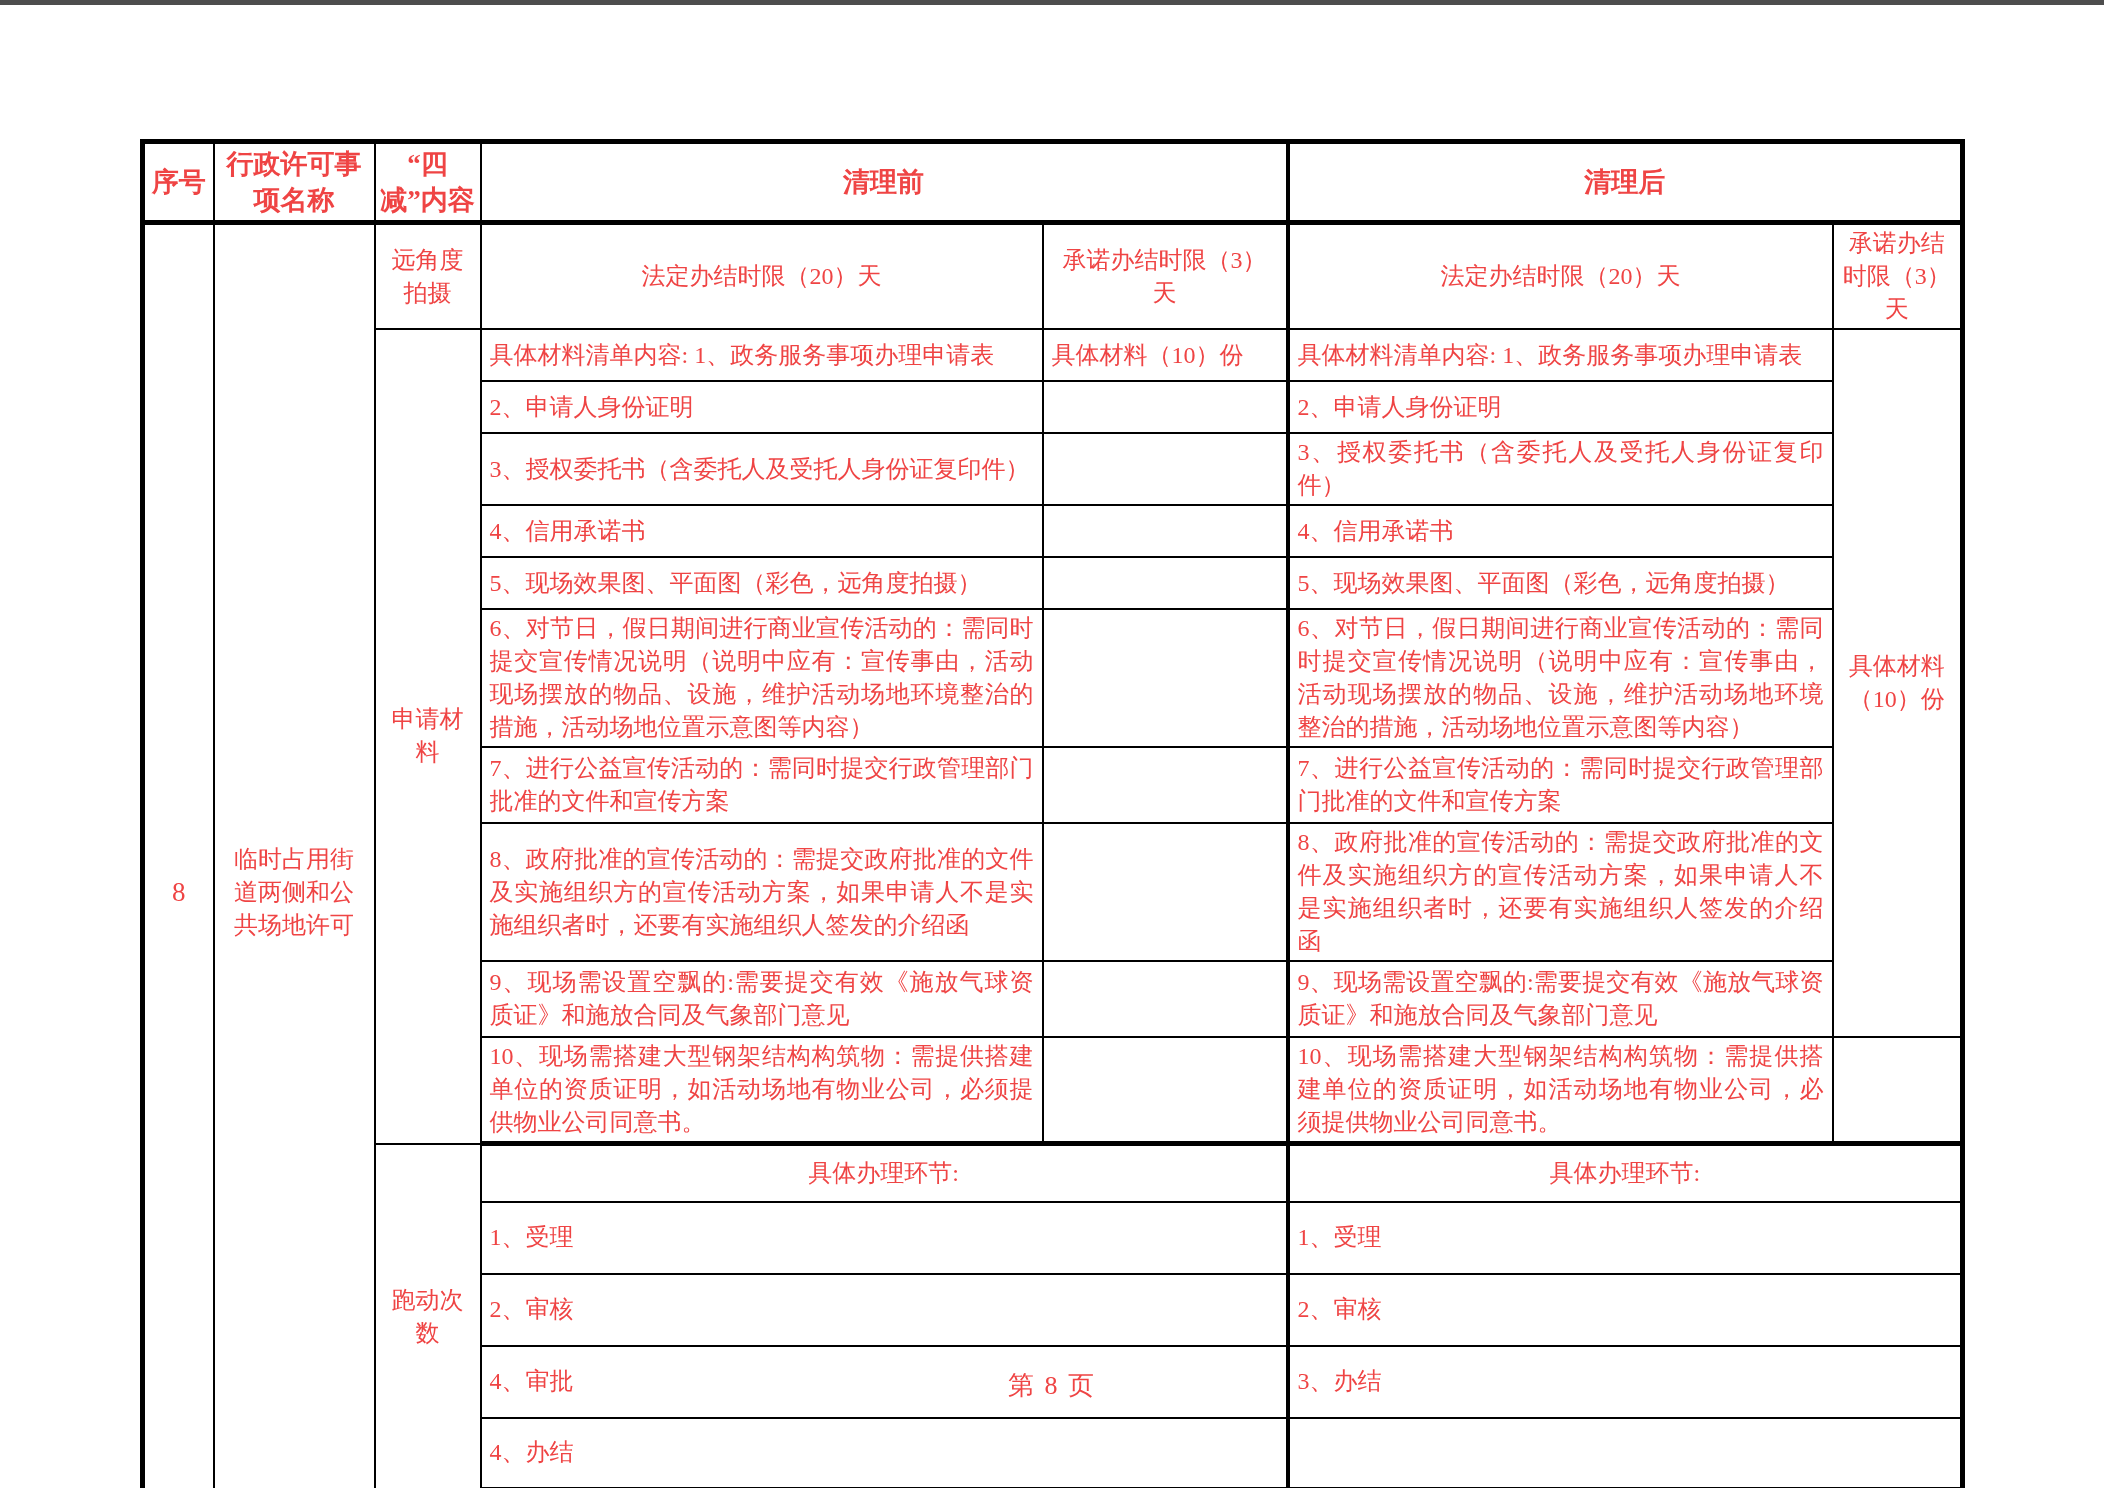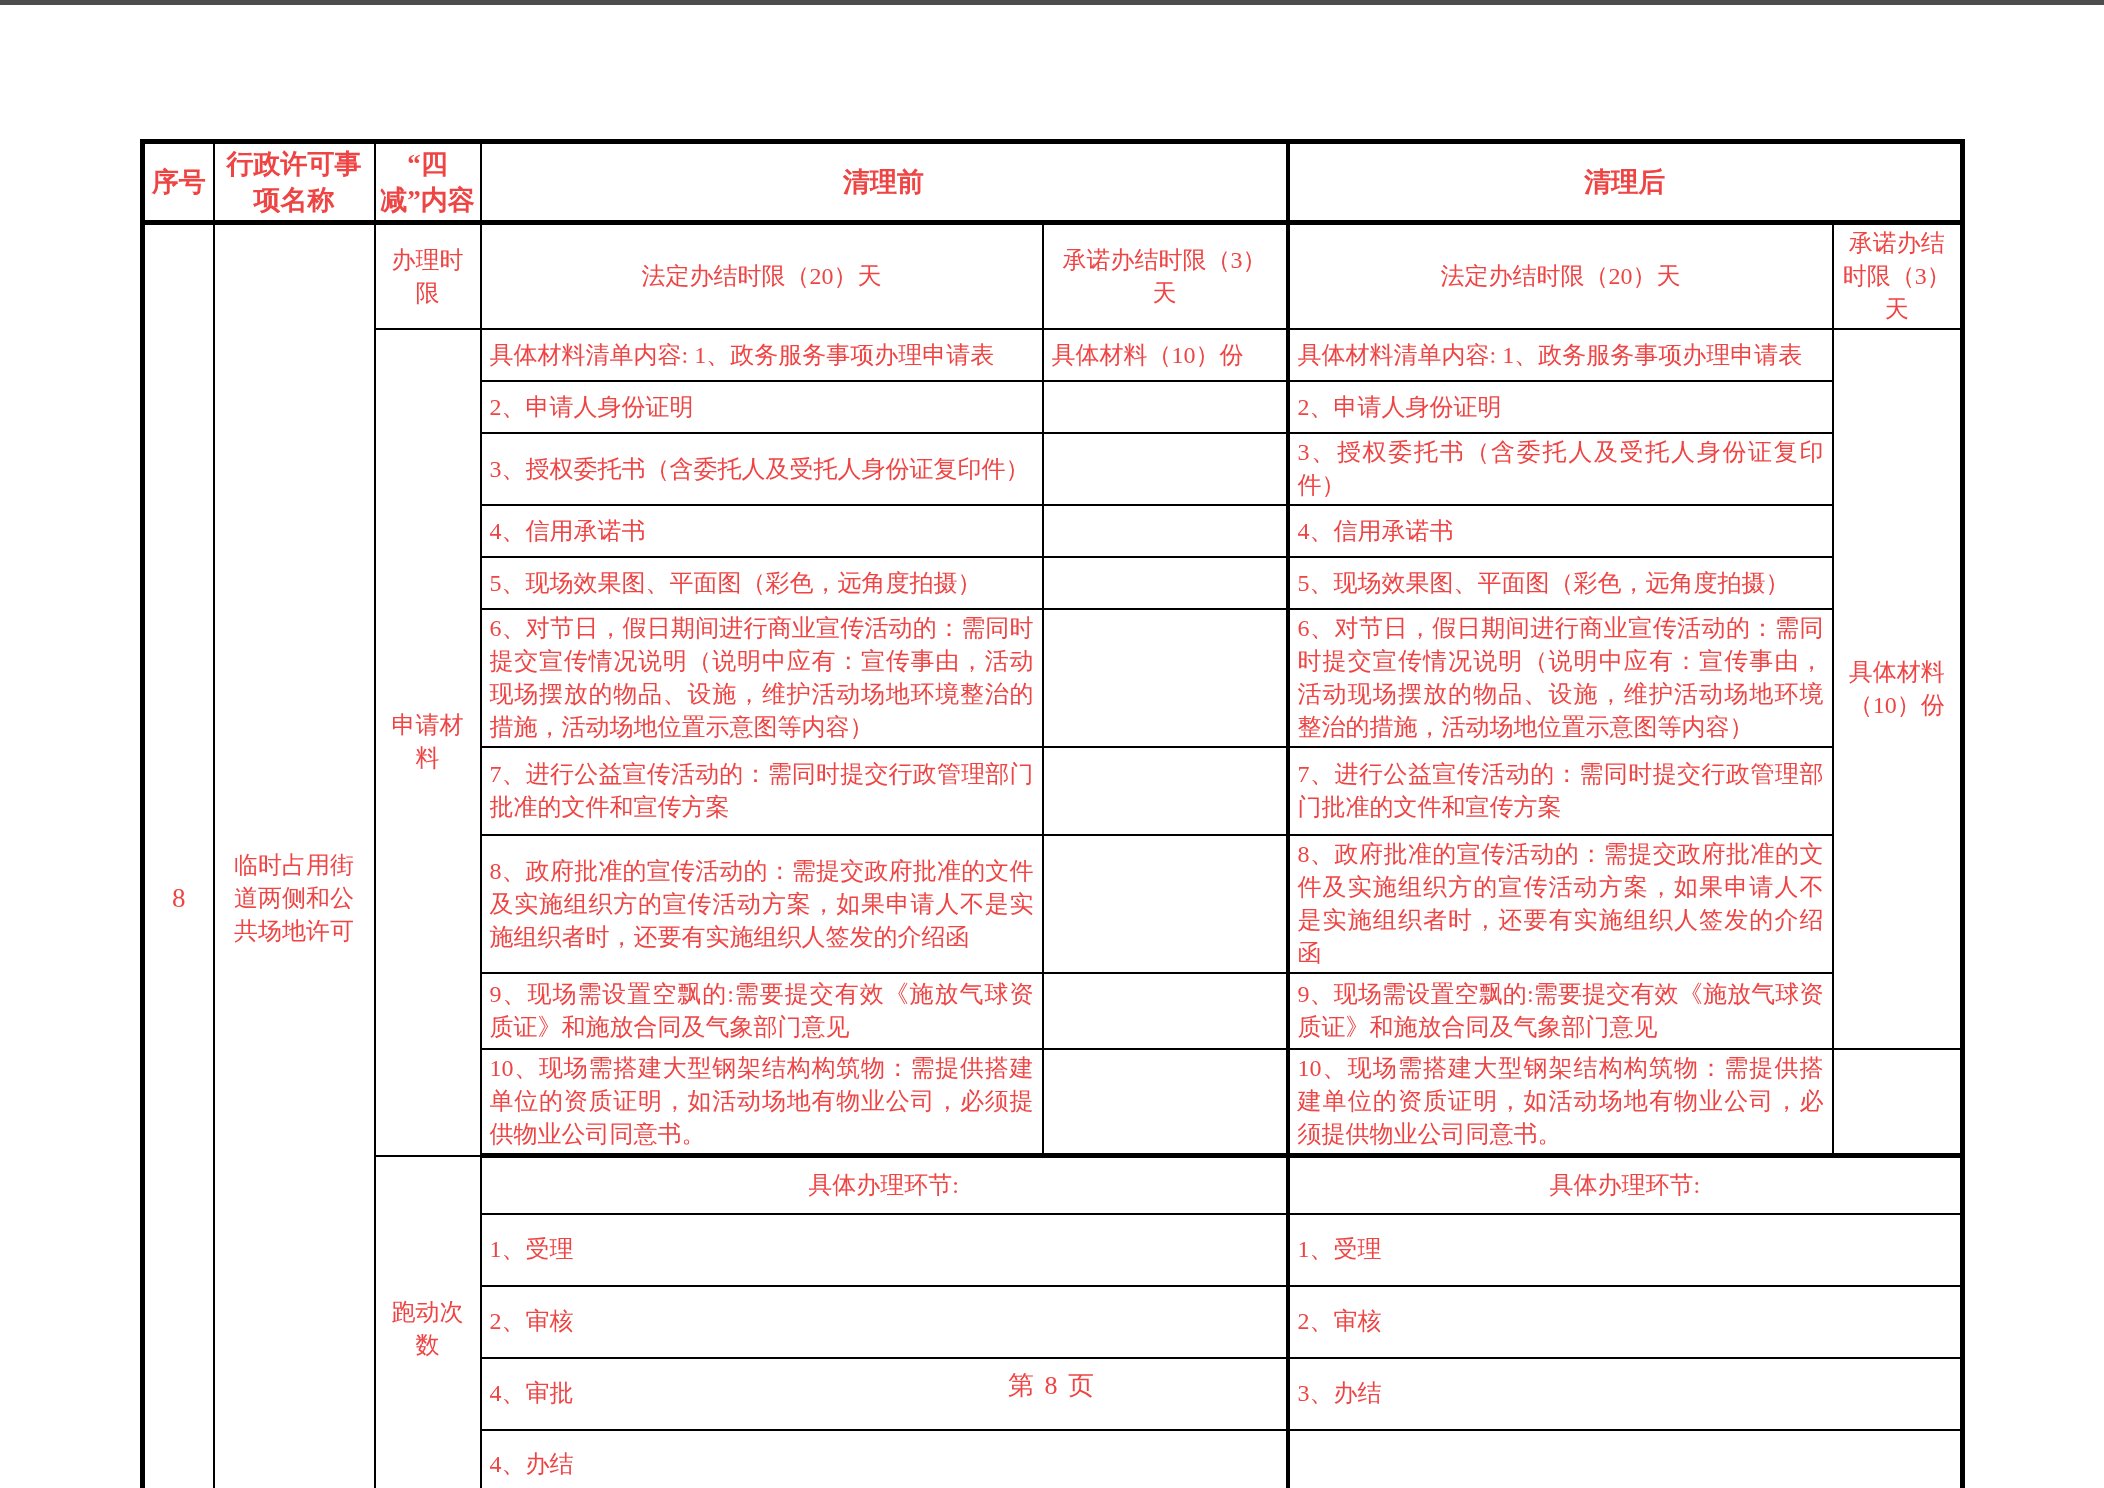--- a/index.html
+++ b/index.html
@@ -45,21 +45,21 @@
   col.c-four{width:106px}
   col.c-blegal{width:562px}
   col.c-bprom{width:245px}
   col.c-alegal{width:545px}
   col.c-aprom{width:130px}
   
   tr.h-hdr{height:72px}
   tr.h-tl{height:56px}
   tr.h-m{height:52px}
   tr.h-m6{height:130px}
-  tr.h-m7{height:88px}
+  tr.h-m7{height:76px}
   tr.h-m8{height:98px}
   tr.h-m9{height:76px}
   tr.h-m10{height:98px}
   tr.h-sh{height:58px}
   tr.h-s{height:72px}
   tr.h-tr{height:60px}
   
   .center{text-align:center;}
   .mat{text-align:justify;}
   .tight{line-height:30px;padding:2px 4px;}
@@ -94,21 +94,21 @@
       <th>序号</th>
       <th>行政许可事项名称</th>
       <th>“四减”内容</th>
       <th colspan="2">清理前</th>
       <th colspan="2" class="div-l">清理后</th>
     </tr>
 
     <tr class="h-tl">
       <td rowspan="17" class="center" style="font-size:27px">8</td>
       <td rowspan="17" class="center tight">临时占用街道两侧和公共场地许可</td>
-      <td class="center tight">办理时限</td>
+      <td class="center tight">远角度拍摄</td>
       <td class="center">法定办结时限（20）天</td>
       <td class="center tight">承诺办结时限（3）天</td>
       <td class="center div-l">法定办结时限（20）天</td>
       <td class="center tight">承诺办结时限（3）天</td>
     </tr>
 
     <tr class="h-m">
       <td rowspan="10" class="center tight">申请材料</td>
       <td class="mat">具体材料清单内容: 1、政务服务事项办理申请表</td>
       <td>具体材料（10）份</td>

